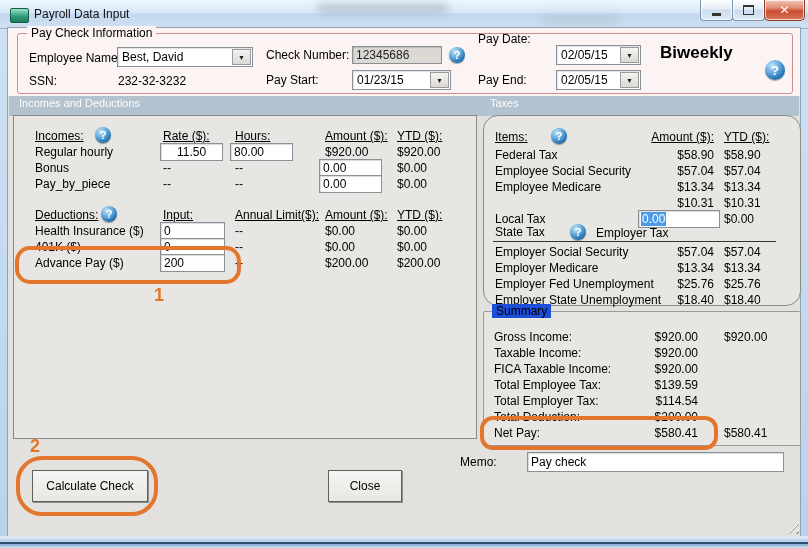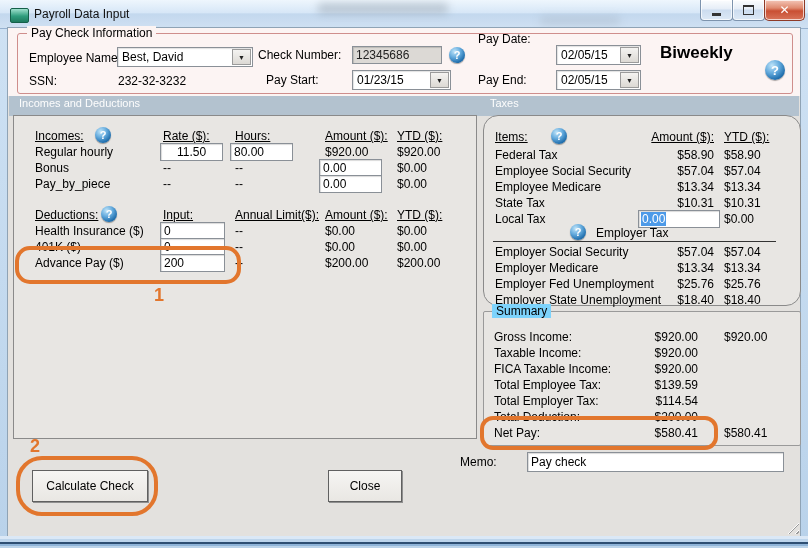--- a/index.html
+++ b/index.html
@@ -31,21 +31,21 @@
     background:#e3e1de;box-shadow:0 0 0 1px #8fa3b5;}
   .pink{position:absolute;left:8px;top:28px;width:792px;height:68px;background:#fcf4f3;}
   
   .lbl{position:absolute;font-size:12px;color:#000;white-space:nowrap;line-height:14px;}
   .und{text-decoration:underline;}
   .bold{font-weight:bold;}
   
   .gb{position:absolute;border:1px solid #cf8e8c;border-radius:3px;}
   .gb-legend{position:absolute;top:-8px;left:9px;background:#fcf4f3;padding:0 4px;font-size:12px;white-space:nowrap;}
   .sumbox{position:absolute;border:1px solid #9a9a9a;border-radius:2px;background:#e8e6e3;}
-  .sum-legend{position:absolute;top:-8px;left:8px;background:#7dd3fc;padding:0 4px;font-size:12px;}
+  .sum-legend{position:absolute;top:-8px;left:8px;background:#1d4ed8;padding:0 4px;font-size:12px;}
   
   .ti{position:absolute;height:18px;background:#fff;border:1px solid #8a9097;
       box-shadow:inset 1px 1px 1px rgba(0,0,0,.15);font-size:12px;padding:0 3px;
       box-sizing:border-box;font-family:"Liberation Sans",sans-serif;color:#000;}
   .ti.dis{background:#dcd9d5;color:#222;}
   .combo{position:absolute;height:20px;background:#fff;border:1px solid #8a9097;
       box-shadow:inset 1px 1px 1px rgba(0,0,0,.12);box-sizing:border-box;}
   .combo .cval{position:absolute;left:4px;top:2px;font-size:12px;white-space:nowrap;}
   .combo .arrow{position:absolute;right:1px;top:1px;bottom:1px;width:17px;
       background:linear-gradient(#f4f3f1,#dcd9d4);border:1px solid #9b9b9b;
@@ -110,21 +110,21 @@
     <span class="gb-legend">Pay Check Information</span>
   </div>
   <span class="lbl" style="left:29px;top:51px;">Employee Name:</span>
   <div class="combo" style="left:117px;top:47px;width:136px;">
     <span class="cval">Best, David</span>
     <span class="arrow">▼</span>
   </div>
   <span class="lbl" style="left:29px;top:74px;">SSN:</span>
   <span class="lbl" style="left:118px;top:74px;">232-32-3232</span>
 
-  <span class="lbl" style="left:258px;top:48px;">Check Number:</span>
+  <span class="lbl" style="left:266px;top:48px;">Check Number:</span>
   <input class="ti dis" style="left: 352px; top: 46px; width: 90px;" readonly="" value="12345686">
   <div class="help" style="left:449px;top:47px;">?</div>
   <span class="lbl" style="left:266px;top:73px;">Pay Start:</span>
   <div class="combo" style="left:352px;top:70px;width:99px;">
     <span class="cval">01/23/15</span>
     <span class="arrow">▼</span>
   </div>
 
   <span class="lbl" style="left:478px;top:32px;">Pay Date:</span>
   <div class="combo" style="left:556px;top:45px;width:85px;">
@@ -225,21 +225,21 @@
       <span class="cell" style="left:11px;">Employee Social Security</span>
       <span class="cell amt-r" style="left:166px;width:64px;">$57.04</span>
       <span class="cell" style="left:240px;">$57.04</span>
     </div>
     <div class="row" style="top:64px;">
       <span class="cell" style="left:11px;">Employee Medicare</span>
       <span class="cell amt-r" style="left:166px;width:64px;">$13.34</span>
       <span class="cell" style="left:240px;">$13.34</span>
     </div>
     <div class="row" style="top:80px;">
-      <span class="cell" style="left:11px;">State Tax</span>
+      <span class="cell" style="left:11px;margin-top:29px;">State Tax</span>
       <span class="cell amt-r" style="left:166px;width:64px;">$10.31</span>
       <span class="cell" style="left:240px;">$10.31</span>
     </div>
     <div class="row" style="top:96px;">
       <span class="cell" style="left:11px;">Local Tax</span>
       <span class="cell" style="left:240px;">$0.00</span>
     </div>
     <div class="fakeinput" style="left:154px;top:94px;width:82px;"><span class="selhl">0.00</span></div>
 
     <div class="help" style="left:86px;top:108px;">?</div>

